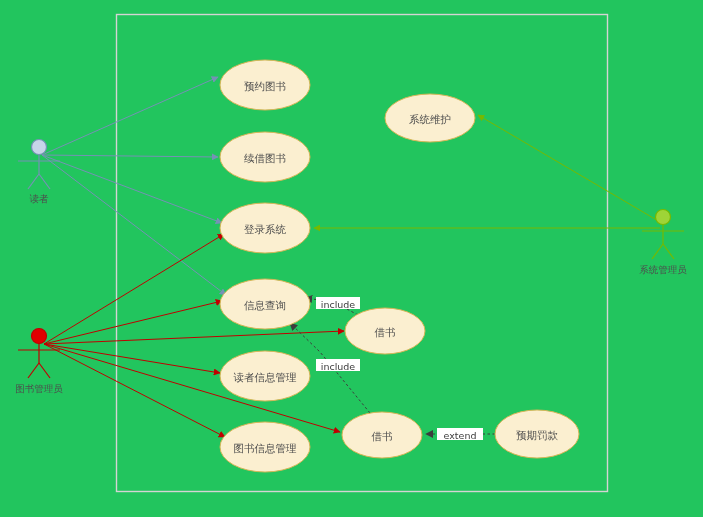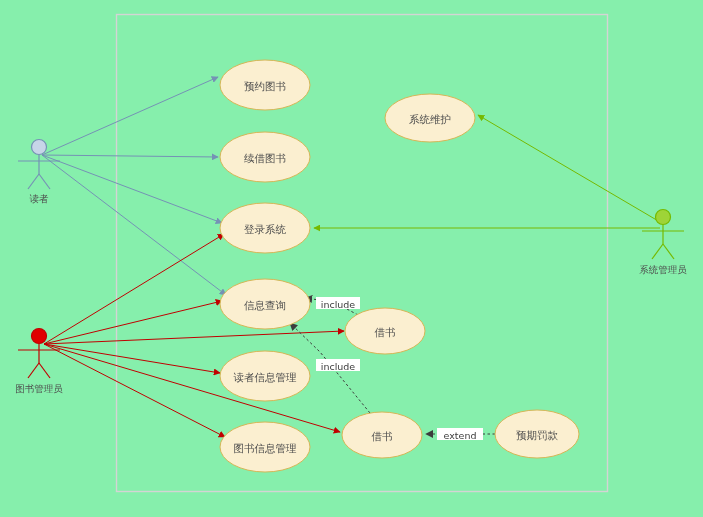--- a/index.html
+++ b/index.html
@@ -7,21 +7,21 @@
     padding: 0;
     background: #ffffff;
   }
   body {
     font-family: "DejaVu Sans", sans-serif;
   }
   #canvas {
     position: relative;
     width: 703px;
     height: 517px;
-    background: #86efac;
+    background: #22c55e;
     overflow: hidden;
   }
   #diagram-svg {
     position: absolute;
     left: 0;
     top: 0;
     width: 703px;
     height: 517px;
   }
   .uc-label {

